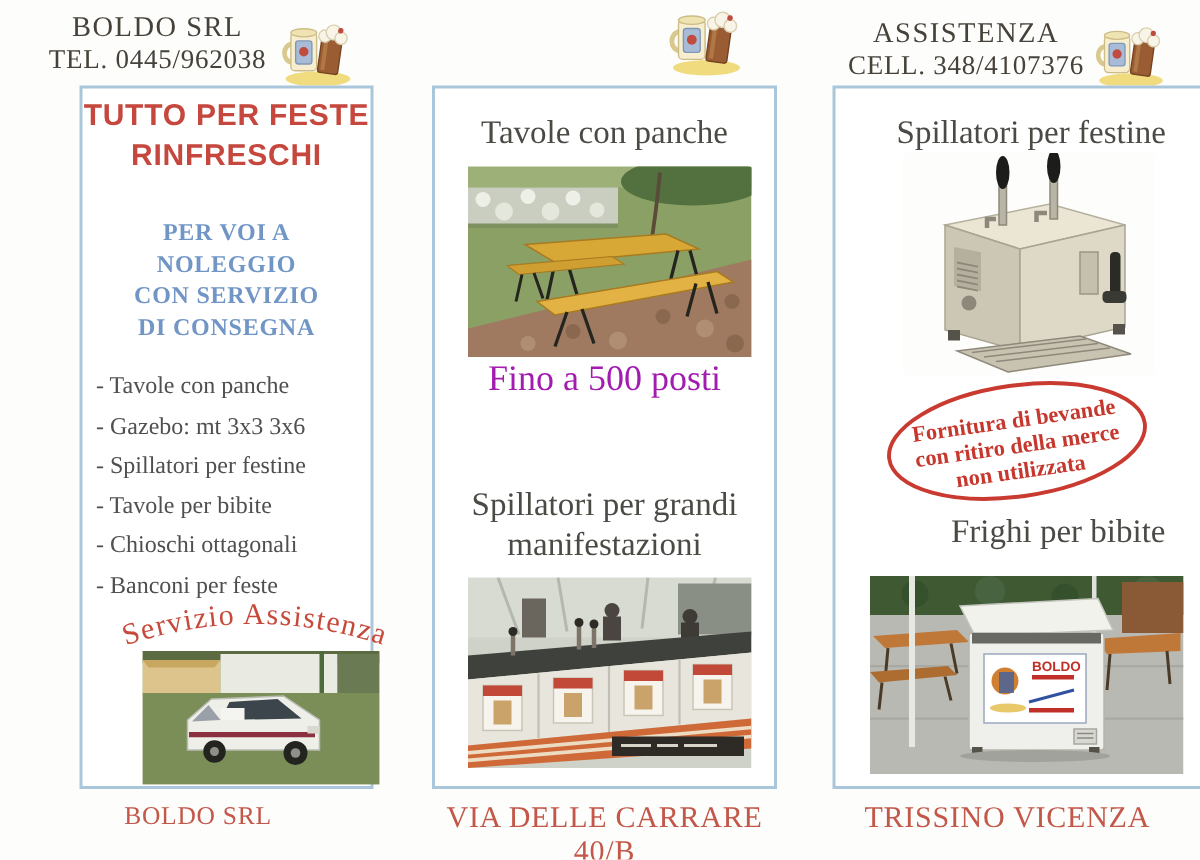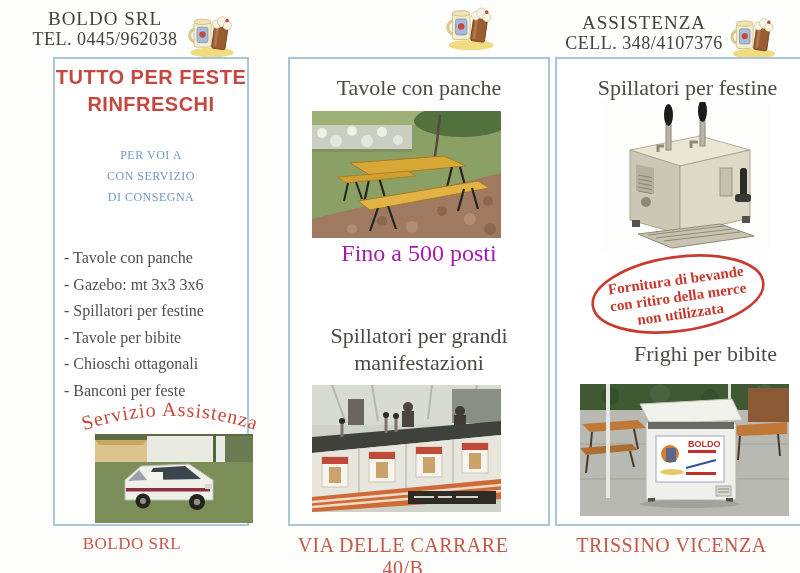--- a/index.html
+++ b/index.html
@@ -9,21 +9,21 @@
   }
   .abs{position:absolute;}
   .col-hdr{position:absolute;text-align:center;color:#46423a;line-height:21px;}
   .col-hdr .l1{font-size:19px;letter-spacing:1px;}
   .col-hdr .l2{font-size:18px;letter-spacing:0.5px;}
   .panel{position:absolute;border:2px solid #aac6da;background:#ffffff;box-sizing:border-box;}
   .red-block{position:absolute;left:0;right:0;text-align:center;
     font-family:"Liberation Sans",sans-serif;font-weight:bold;
     color:#c5473d;font-size:20px;line-height:27px;letter-spacing:0.5px;}
   .blue-block{position:absolute;left:0;right:0;text-align:center;
-    font-weight:normal;color:#7196c6;font-size:12px;line-height:21px;letter-spacing:0.5px;}
+    font-weight:bold;color:#7196c6;font-size:16px;line-height:21px;letter-spacing:0.5px;}
   .list-block{position:absolute;left:9px;right:4px;color:#4f4f4f;
     font-size:16px;line-height:26.5px;white-space:nowrap;}
   .panel-title{position:absolute;left:0;right:0;text-align:center;
     color:#4b4b46;font-size:22px;line-height:27px;}
   .blue-note{position:absolute;left:0;right:0;text-align:center;
     color:#a21caf;font-size:24px;}
   .caption{position:absolute;text-align:center;color:#c3584a;font-size:20px;
     letter-spacing:0.5px;top:534px;}
   .photo{position:absolute;display:block;}
   svg{display:block;}
@@ -70,20 +70,21 @@
     <use href="#beer-icon"></use>
   </svg>
 
 <div class="panel" style="left:17px;top:57px;width:196px;height:469px;margin-left:36px;">
   <div class="red-block" style="top:5px;">
     <div>TUTTO PER FESTE</div>
     <div>RINFRESCHI</div>
   </div>
   <div class="blue-block" style="top:86px;">
     <div>PER VOI A</div>
+    <div>NOLEGGIO</div>
     <div>CON SERVIZIO</div>
     <div>DI CONSEGNA</div>
   </div>
   <div class="list-block" style="top:186px;">
     <div>- Tavole con panche</div>
     <div>- Gazebo: mt 3x3 3x6</div>
     <div>- Spillatori per festine</div>
     <div>- Tavole per bibite</div>
     <div>- Chioschi ottagonali</div>
     <div>- Banconi per feste</div>
@@ -114,21 +115,21 @@
       <circle cx="48" cy="67" r="7.5" fill="#23241f"></circle>
         <circle cx="48" cy="67" r="3" fill="#8f9088"></circle>
       <circle cx="102" cy="68" r="8" fill="#23241f"></circle>
         <circle cx="102" cy="68" r="3.2" fill="#8f9088"></circle>
       <rect x="110" y="50" width="8" height="5" fill="#d8d8d0"></rect>
     </g>
   </svg>
 </div>
 <div class="caption" style="left:17px;width:230px;font-size:17px;">BOLDO SRL</div>
 
-<div class="panel" style="left:288px;top:57px;width:262px;height:469px;">
+<div class="panel" style="left:288px;top:57px;width:230px;height:469px;">
   <div class="panel-title" style="top:15px;">Tavole con panche</div>
 
   <svg class="photo" style="left:22px;top:52px;" width="189" height="127" viewBox="0 0 189 127">
     <rect width="189" height="127" fill="#8ba065"></rect>
     <rect x="0" y="0" width="189" height="14" fill="#9db077"></rect>
     <g>
       <rect x="0" y="14" width="100" height="26" fill="#c9cec0"></rect>
       <circle cx="10" cy="22" r="5" fill="#eef0e8"></circle>
         <circle cx="24" cy="30" r="6" fill="#e4e7dc"></circle>
       <circle cx="40" cy="20" r="5" fill="#eef0e8"></circle>

